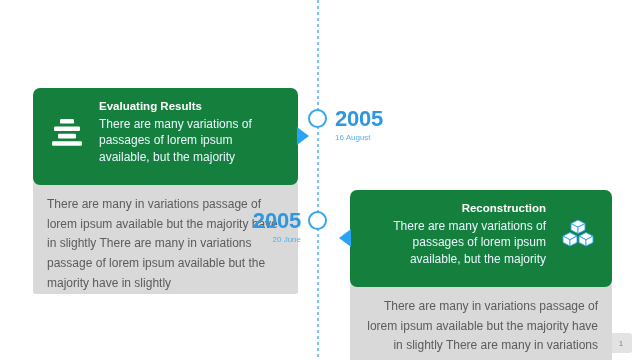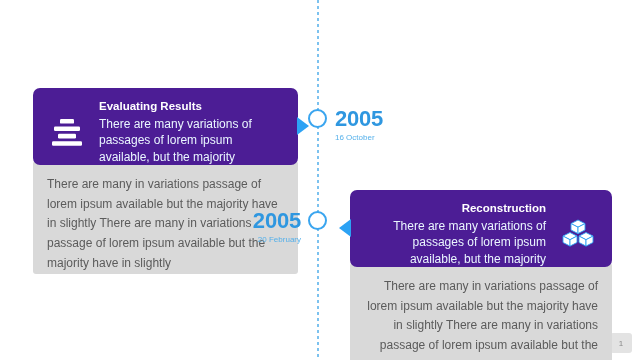--- a/index.html
+++ b/index.html
@@ -70,23 +70,23 @@
   .date-left  { left: 235px; top: 210px; width: 66px; text-align: right; }
 
   
   .group { position: absolute; }
   .group-left  { left: 33px;  top: 88px; width: 265px; }
   .group-right { left: 350px; top: 190px; width: 262px; }
 
   
   .card-blue {
     position: relative;
-    background: #4c1d95;
+    background: #15803d;
     border-radius: 7px;
-    padding: 12px 14px 0 14px;
+    padding: 12px 14px 20px 14px;
     display: flex;
     align-items: center;
     gap: 12px;
     z-index: 2;
     min-height: 58px;
   }
   .group-right .card-blue { flex-direction: row-reverse; }
 
   
   .card-blue::after {
@@ -171,26 +171,26 @@
 
 <div id="slide">
 
   <div class="timeline-axis"></div>
 
   <div class="node node-1"></div>
   <div class="node node-2"></div>
 
   <div class="date-block date-right">
     <div class="year">2005</div>
-    <div class="day">16 October</div>
+    <div class="day">16 August</div>
   </div>
 
   <div class="date-block date-left">
     <div class="year">2005</div>
-    <div class="day">20 February</div>
+    <div class="day">20 June</div>
   </div>
 
   <div class="group group-left">
 
     <div class="card-blue">
       <div class="card-icon">
         <svg width="34" height="30" viewBox="0 0 34 30">
           <rect x="10" y="2" width="14" height="4.6" rx="1.2" fill="#ffffff"></rect>
           <rect x="4" y="9.4" width="26" height="4.6" rx="1.2" fill="#ffffff"></rect>
           <rect x="8" y="16.8" width="18" height="4.6" rx="1.2" fill="#ffffff"></rect>

